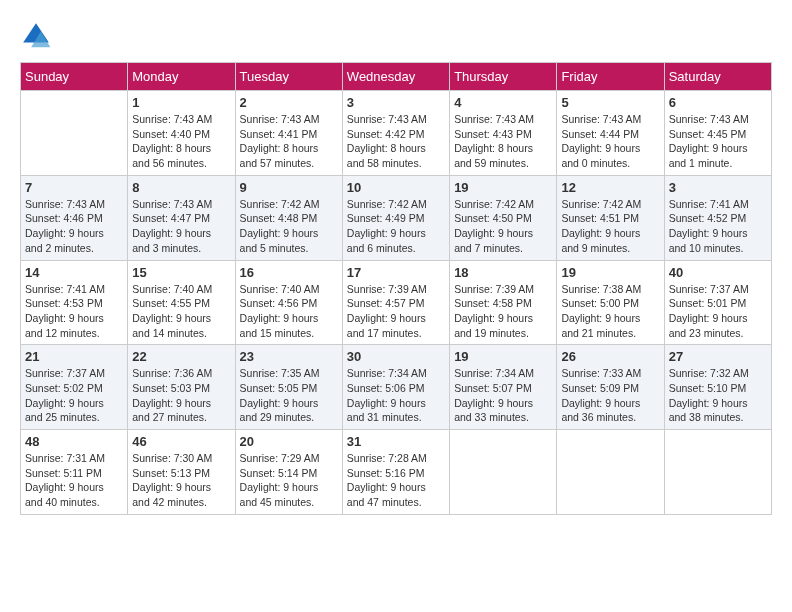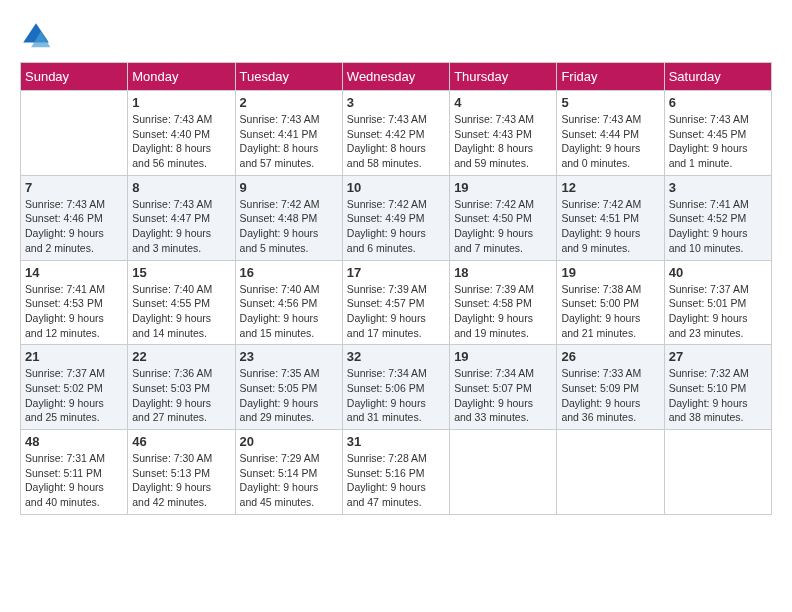--- a/index.html
+++ b/index.html
@@ -215,21 +215,21 @@
         </td>
         <td>
           <div class="day-num">22</div>
           <div class="day-info">Sunrise: 7:36 AM<br>Sunset: 5:03 PM<br>Daylight: 9 hours<br>and 27 minutes.</div>
         </td>
         <td>
           <div class="day-num">23</div>
           <div class="day-info">Sunrise: 7:35 AM<br>Sunset: 5:05 PM<br>Daylight: 9 hours<br>and 29 minutes.</div>
         </td>
         <td>
-          <div class="day-num">32</div>
+          <div class="day-num">30</div>
           <div class="day-info">Sunrise: 7:34 AM<br>Sunset: 5:06 PM<br>Daylight: 9 hours<br>and 31 minutes.</div>
         </td>
         <td>
           <div class="day-num">19</div>
           <div class="day-info">Sunrise: 7:34 AM<br>Sunset: 5:07 PM<br>Daylight: 9 hours<br>and 33 minutes.</div>
         </td>
         <td>
           <div class="day-num">26</div>
           <div class="day-info">Sunrise: 7:33 AM<br>Sunset: 5:09 PM<br>Daylight: 9 hours<br>and 36 minutes.</div>
         </td>

